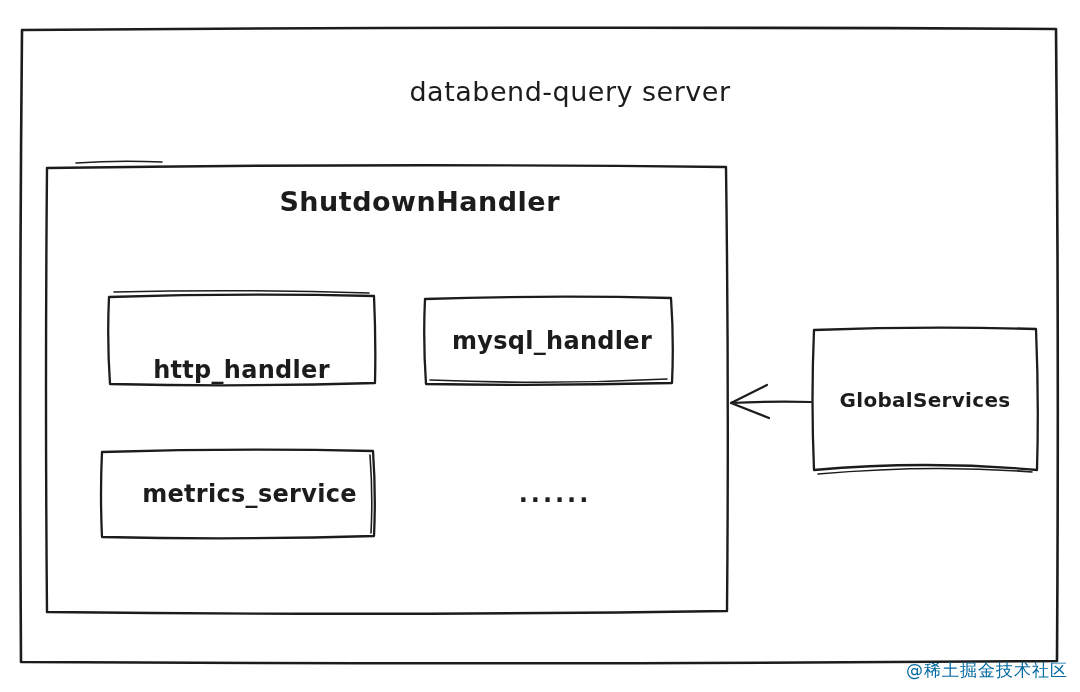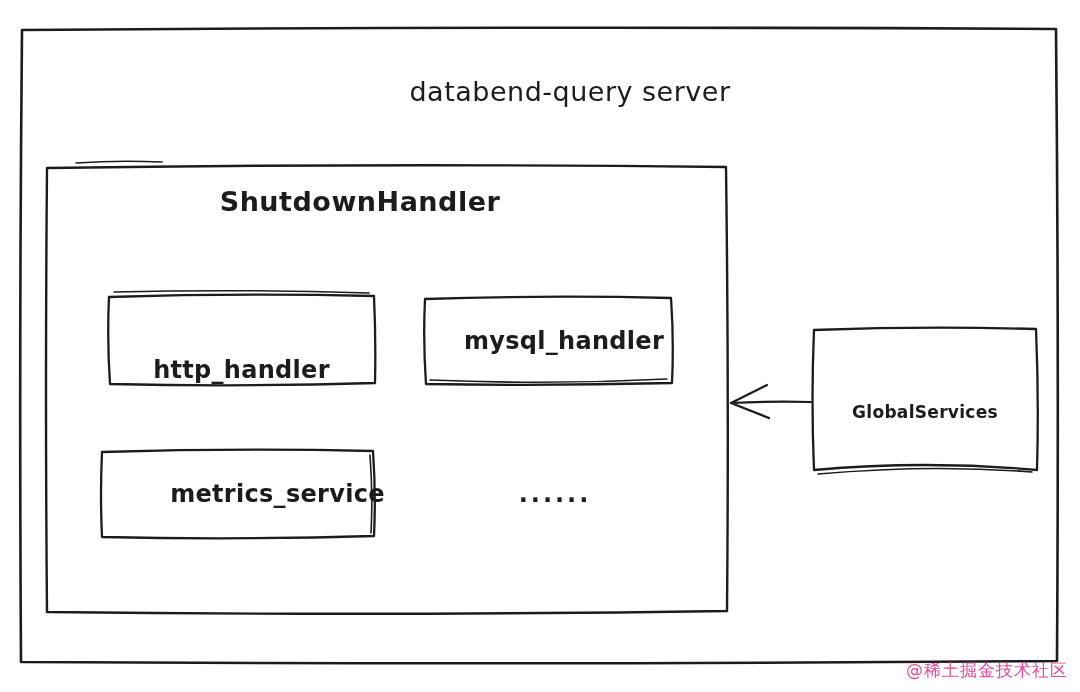--- a/index.html
+++ b/index.html
@@ -12,38 +12,38 @@
     overflow:hidden;
   }
   .strokes{position:absolute;left:0;top:0;width:1080px;height:692px;}
   .label,.node{position:absolute;white-space:nowrap;}
   .title{
     left:300px;top:76px;width:540px;
     text-align:center;font-size:27px;font-weight:normal;letter-spacing:.5px;
   }
   .shutdown-label{
     left:160px;top:186px;width:400px;
-    text-align:center;font-size:27px;font-weight:bold;letter-spacing:.5px;
+    text-align:right;font-size:27px;font-weight:bold;letter-spacing:.5px;
   }
   .node{
     display:flex;align-items:center;justify-content:center;
     font-size:24px;font-weight:bold;letter-spacing:.3px;
   }
   .node-http{left:108px;top:296px;width:267px;height:88px;align-items:flex-end;}
-  .node-mysql{left:424px;top:298px;width:256px;height:86px;padding-left:12px;}
-  .node-metrics{left:101px;top:451px;width:297px;height:86px;padding-left:28px;}
-  .node-global{left:813px;top:329px;width:224px;height:142px;font-size:17px;margin-top:12px;}
+  .node-mysql{left:424px;top:298px;width:256px;height:86px;}
+  .node-metrics{left:101px;top:451px;width:297px;height:86px;}
+  .node-global{left:813px;top:329px;width:224px;height:142px;font-size:20px;}
   .ellipsis{
     left:495px;top:476px;width:120px;height:36px;
     display:flex;align-items:center;justify-content:center;
     font-size:24px;font-weight:bold;letter-spacing:3px;
   }
   .watermark{
     right:12px;bottom:10px;
-    font-size:17px;letter-spacing:1px;color:#ec4899;
+    font-size:17px;letter-spacing:1px;color:#0369a1;
   }
 </style>
 </head>
 <body>
 
 <div class="canvas">
 
   <svg class="strokes" viewBox="0 0 1080 692" aria-hidden="true">
     <g fill="none" stroke="#1c1c1c" stroke-linecap="round" stroke-linejoin="round">
 

